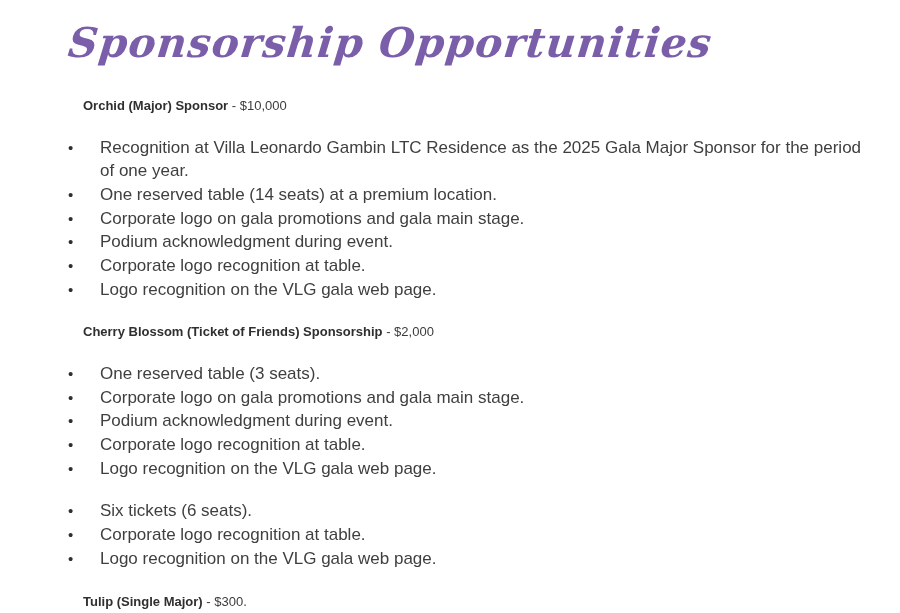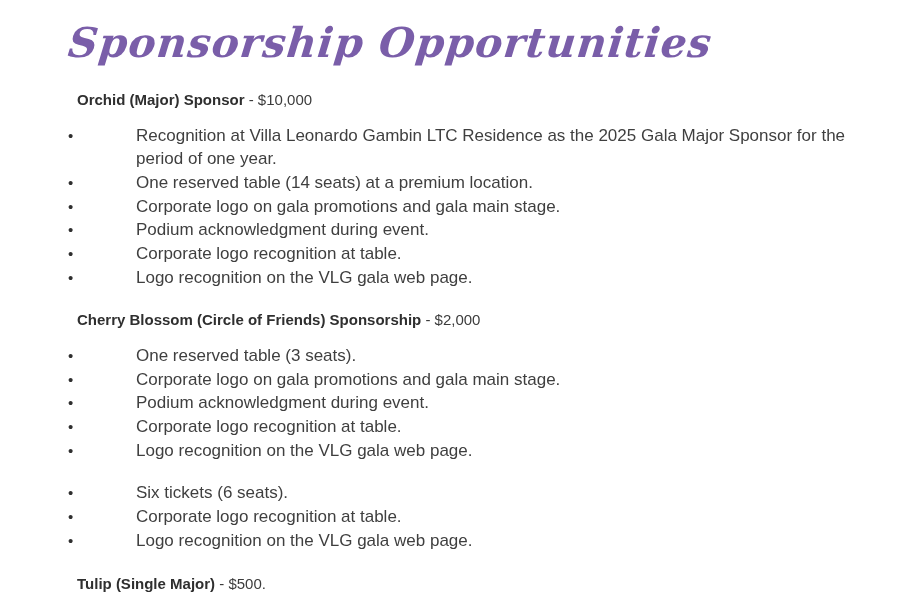--- a/index.html
+++ b/index.html
@@ -31,24 +31,24 @@
     margin: 0 0 12px 0;
     white-space: nowrap;
   }
   .section {
     margin: 0;
   }
   .section + .section {
     margin-top: 19px;
   }
   .section-heading {
-    font-size: 15px;
+    font-size: 13px;
     line-height: 23.5px;
     color: #2f2f2f;
-    margin: 12px;
+    margin: 18px;
   }
   .section-heading .tier-name {
     font-weight: bold;
   }
   .section-heading .tier-price {
     font-weight: normal;
     color: #3c3c3c;
   }
   ul.benefits {
     list-style: none;
@@ -67,21 +67,20 @@
     flex: 0 0 32px;
     text-align: left;
     padding-left: 3px;
     font-size: 15px;
     line-height: 23.7px;
     color: #2f2f2f;
     user-select: none;
   }
   .bullet-text {
     flex: 1 1 auto;
-    margin-left: 36px;
   }
 </style>
 </head>
 <body>
 
 <div class="page">
 
   <h1 class="title">Sponsorship Opportunities</h1>
 
   <div class="section">
@@ -108,21 +107,21 @@
           <span class="bullet-text">Corporate logo recognition at table.</span>
         </li>
       <li>
           <span class="bullet-marker">•</span>
           <span class="bullet-text">Logo recognition on the VLG gala web page.</span>
         </li>
     </ul>
   </div>
 
   <div class="section">
-    <p class="section-heading"><span class="tier-name">Cherry Blossom (Circle of Friends) Sponsorship</span> <span class="tier-price">- $2,000</span></p>
+    <p class="section-heading"><span class="tier-name">Cherry Blossom (Ticket of Friends) Sponsorship</span> <span class="tier-price">- $2,000</span></p>
     <ul class="benefits">
       <li>
           <span class="bullet-marker">•</span>
           <span class="bullet-text">One reserved table (3 seats).</span>
         </li>
       <li>
           <span class="bullet-marker">•</span>
           <span class="bullet-text">Corporate logo on gala promotions and gala main stage.</span>
         </li>
       <li>
@@ -151,16 +150,16 @@
           <span class="bullet-text">Corporate logo recognition at table.</span>
         </li>
       <li>
           <span class="bullet-marker">•</span>
           <span class="bullet-text">Logo recognition on the VLG gala web page.</span>
         </li>
     </ul>
   </div>
 
   <div class="section">
-    <p class="section-heading"><span class="tier-name">Tulip (Single Major)</span> <span class="tier-price">- $500.</span></p>
+    <p class="section-heading"><span class="tier-name">Tulip (Single Major)</span> <span class="tier-price">- $300.</span></p>
   </div>
 
 </div>
 
 </body></html>

